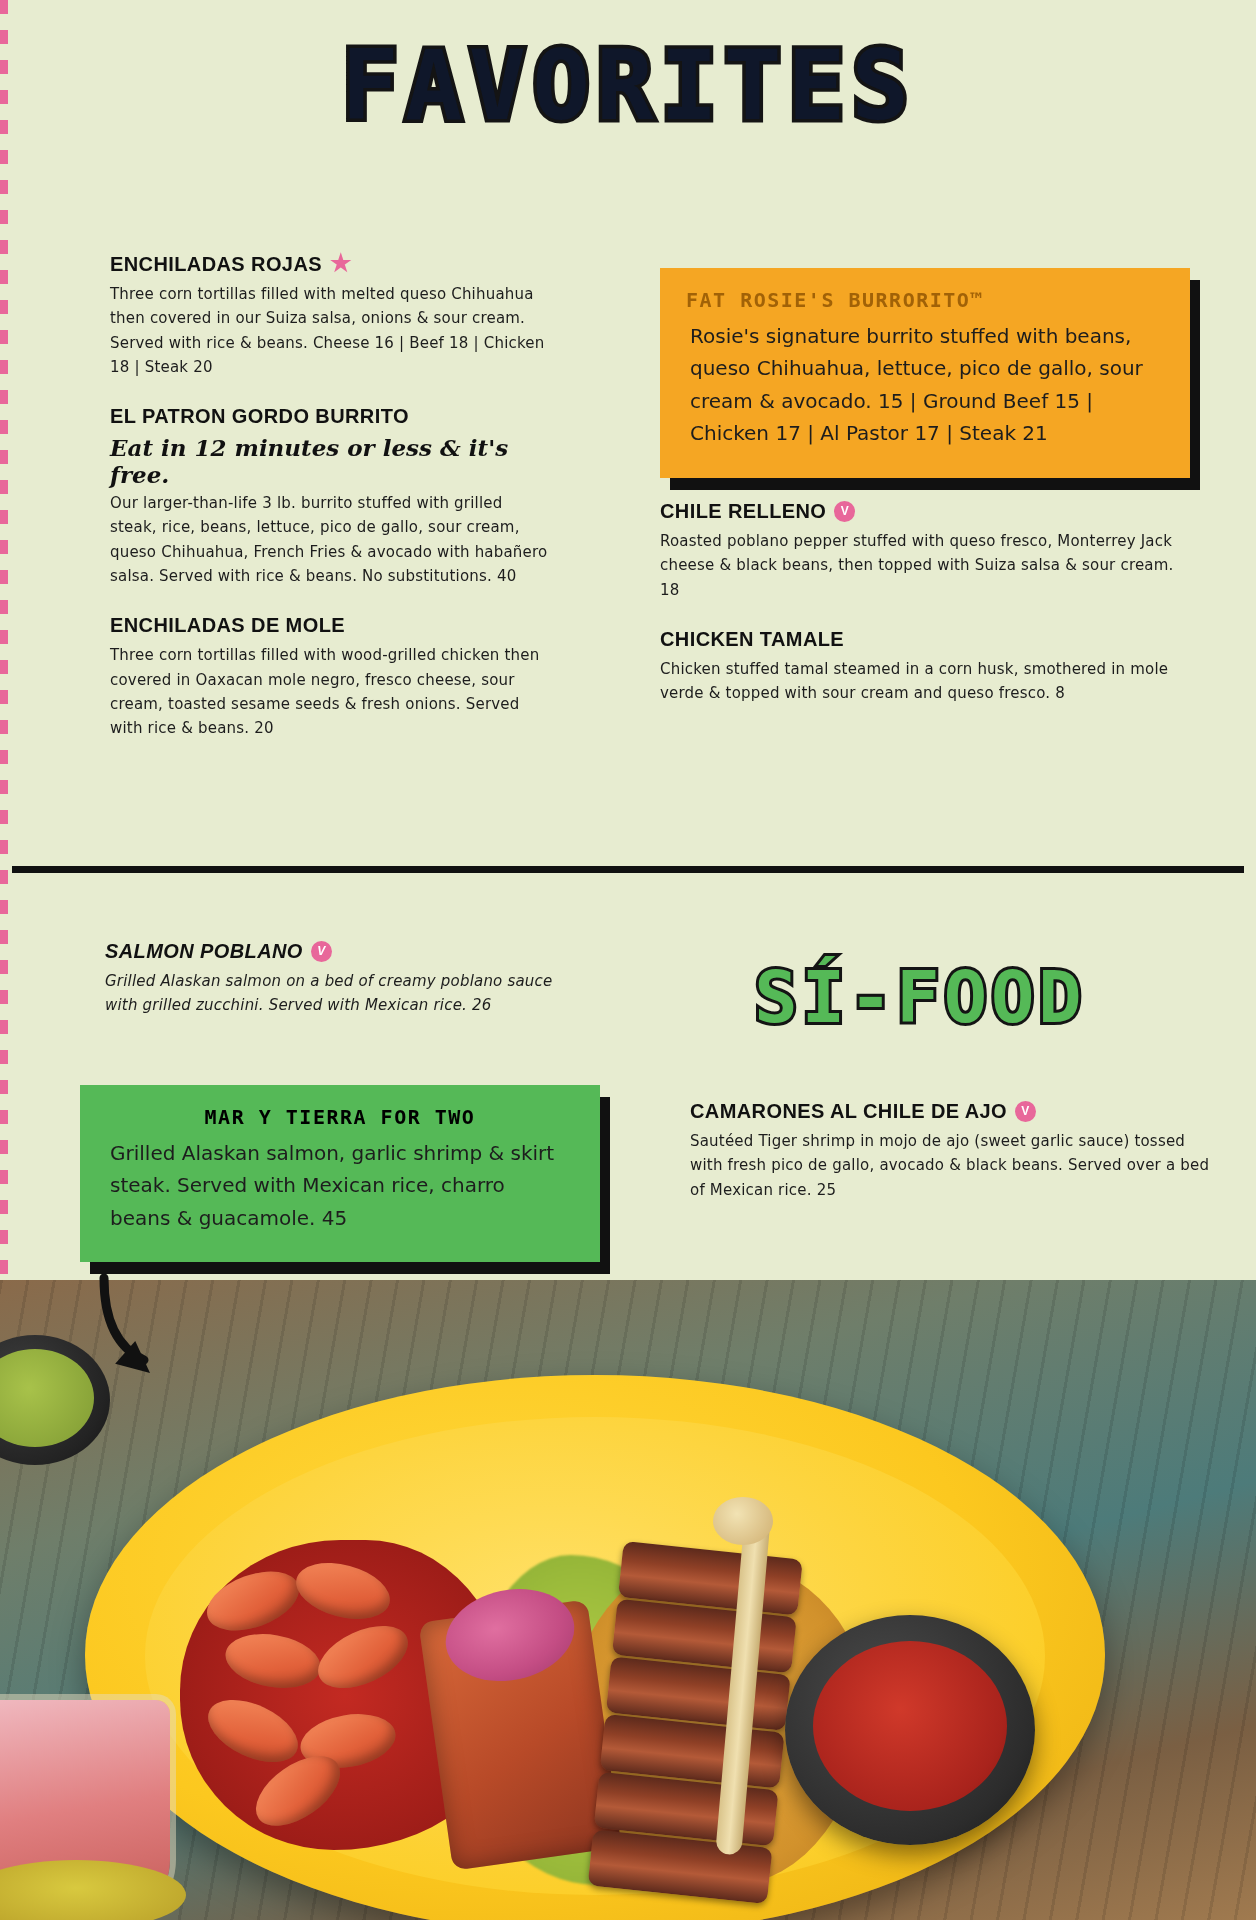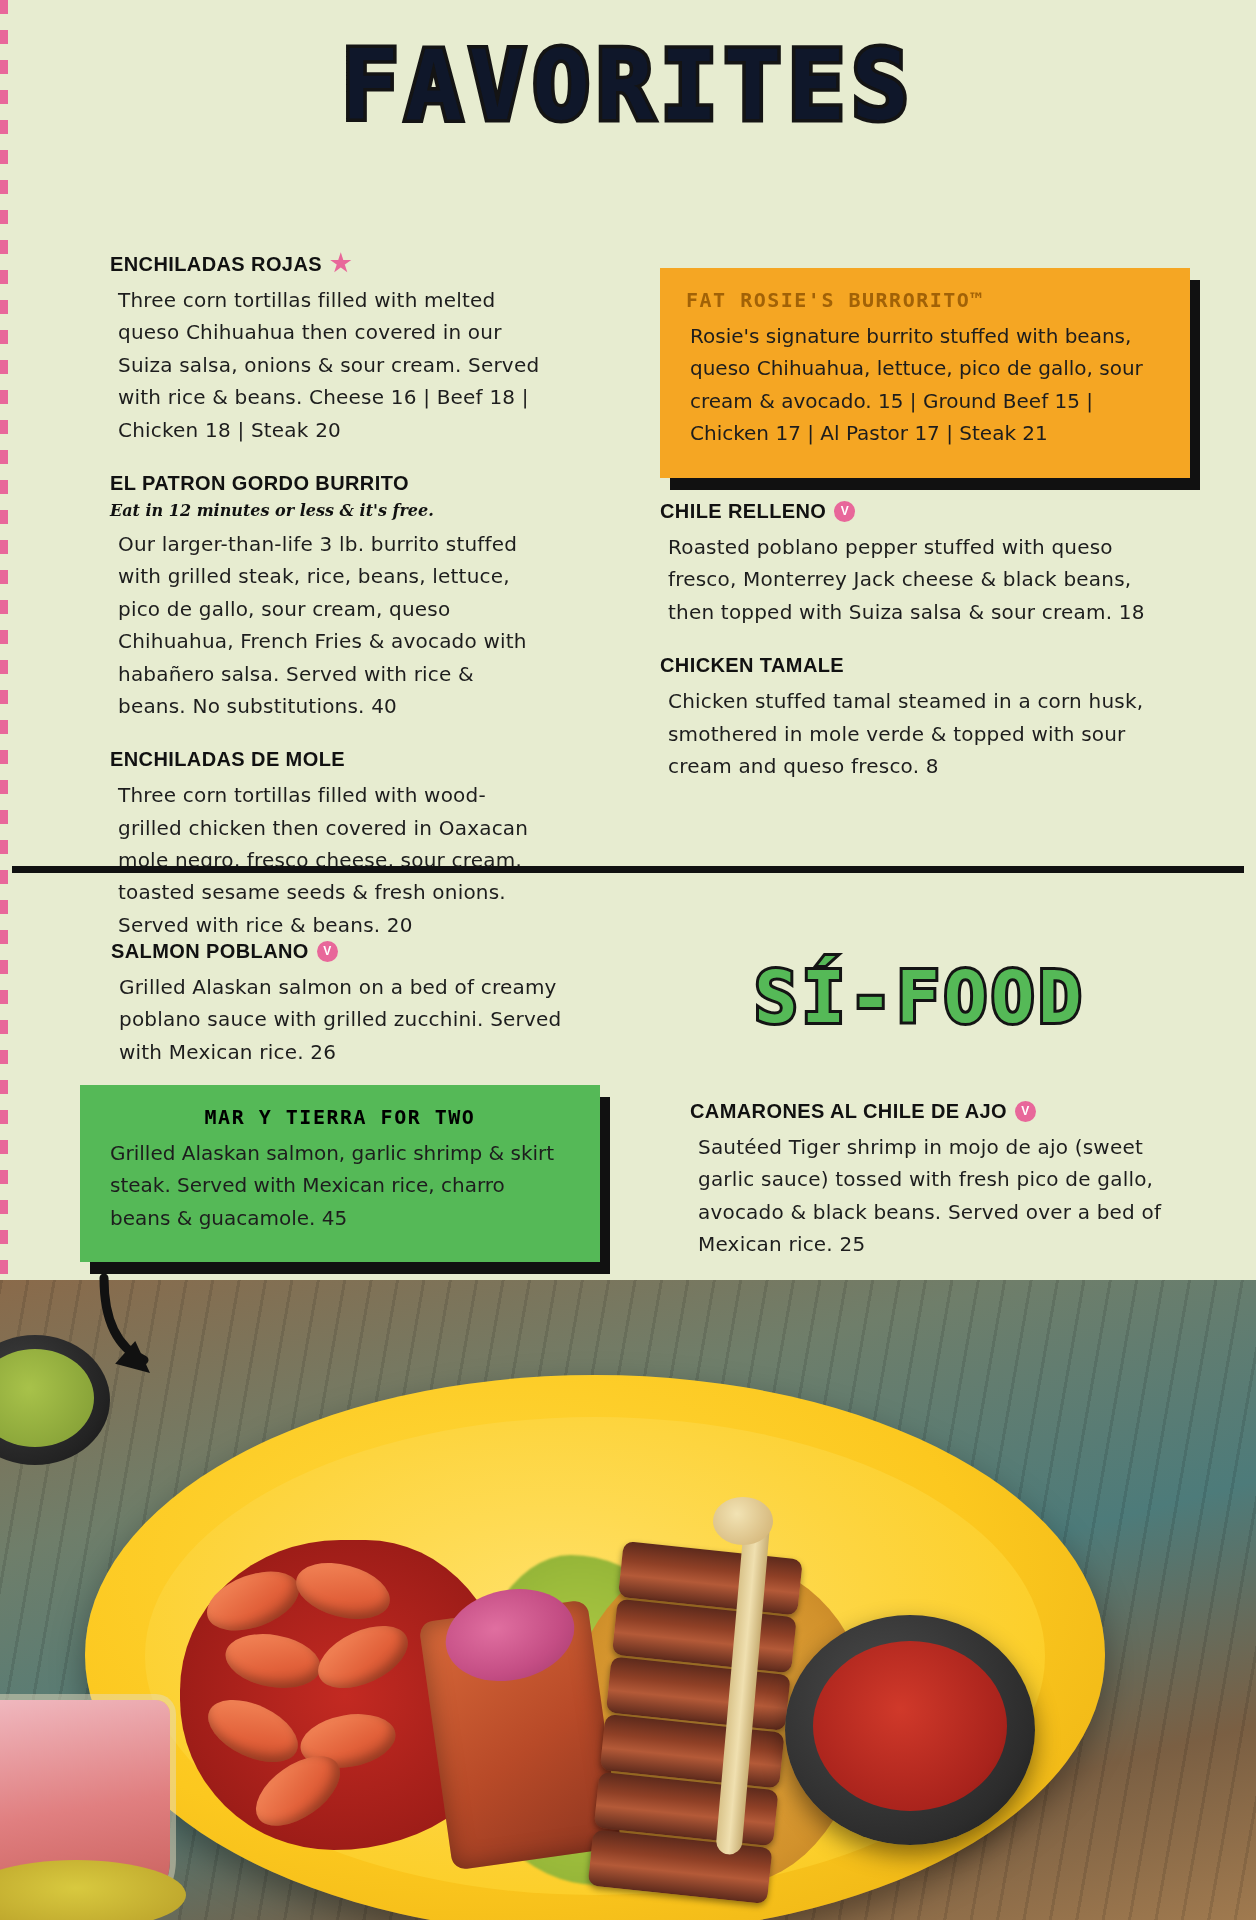--- a/index.html
+++ b/index.html
@@ -77,30 +77,30 @@
     color: #111;
     margin: 0 0 6px 0;
     display: flex;
     align-items: center;
     gap: 8px;
   }
   .item-sub {
     font-family: "DejaVu Serif", serif;
     font-style: italic;
     font-weight: bold;
-    font-size: 16px;
+    font-size: 23px;
     color: #111;
     margin: 0 0 3px 0;
   }
   .item-desc {
     font-family: "DejaVu Sans", sans-serif;
-    font-size: 20px;
+    font-size: 15px;
     line-height: 1.62;
     color: #1d1d1d;
-    margin: 8px;
+    margin: 0;
     letter-spacing: 0.2px;
   }
 
   
   .badge-v {
     display: inline-block;
     width: 21px;
     height: 21px;
     border-radius: 50%;
     background: #e8679a;
@@ -194,23 +194,24 @@
     font-weight: bold;
     font-size: 72px;
     letter-spacing: 4px;
     color: #55b957;
     -webkit-text-stroke: 6px #141414;
     paint-order: stroke fill;
   }
 
   .sifood-left {
     position: absolute;
-    left: 111px;
+    left: 105px;
     top: 940px;
     width: 460px;
+    font-style: italic;
   }
   .sifood-right {
     position: absolute;
     left: 690px;
     top: 1100px;
     width: 520px;
   }
   .mar-box {
     position: absolute;
     left: 80px;

